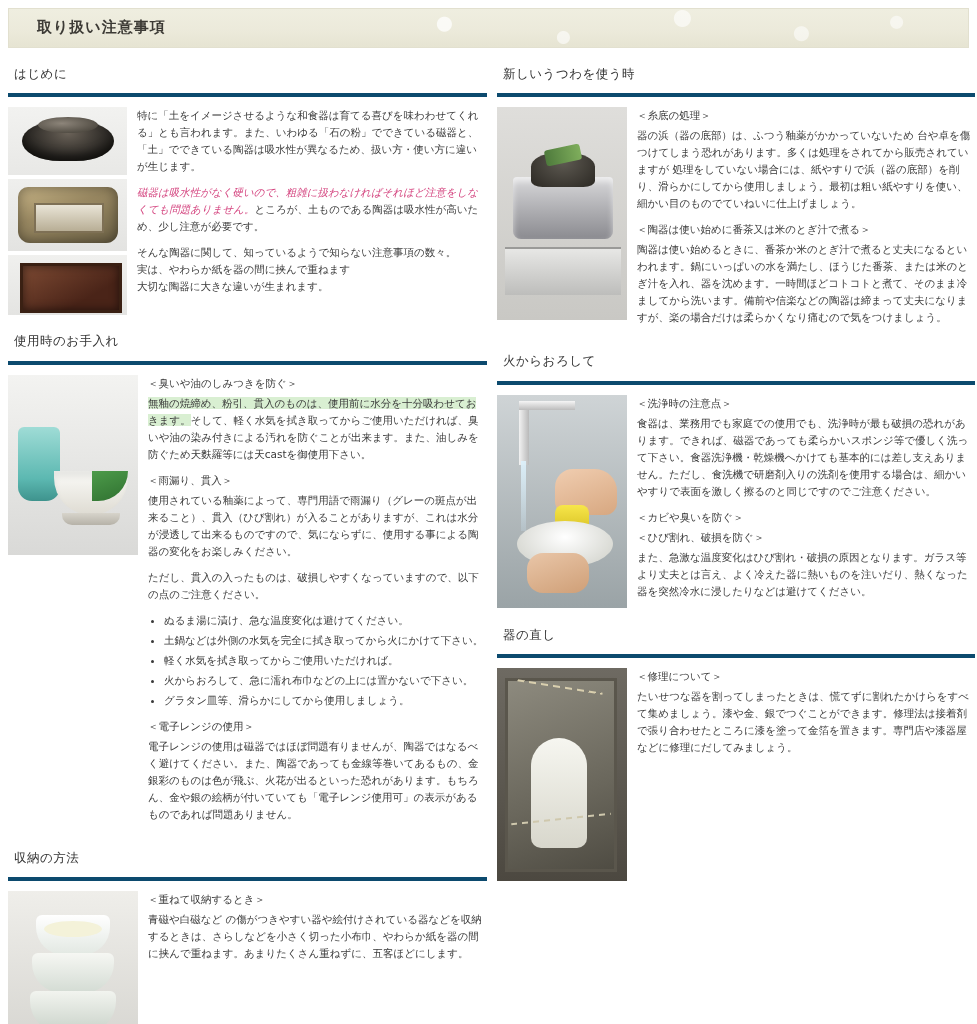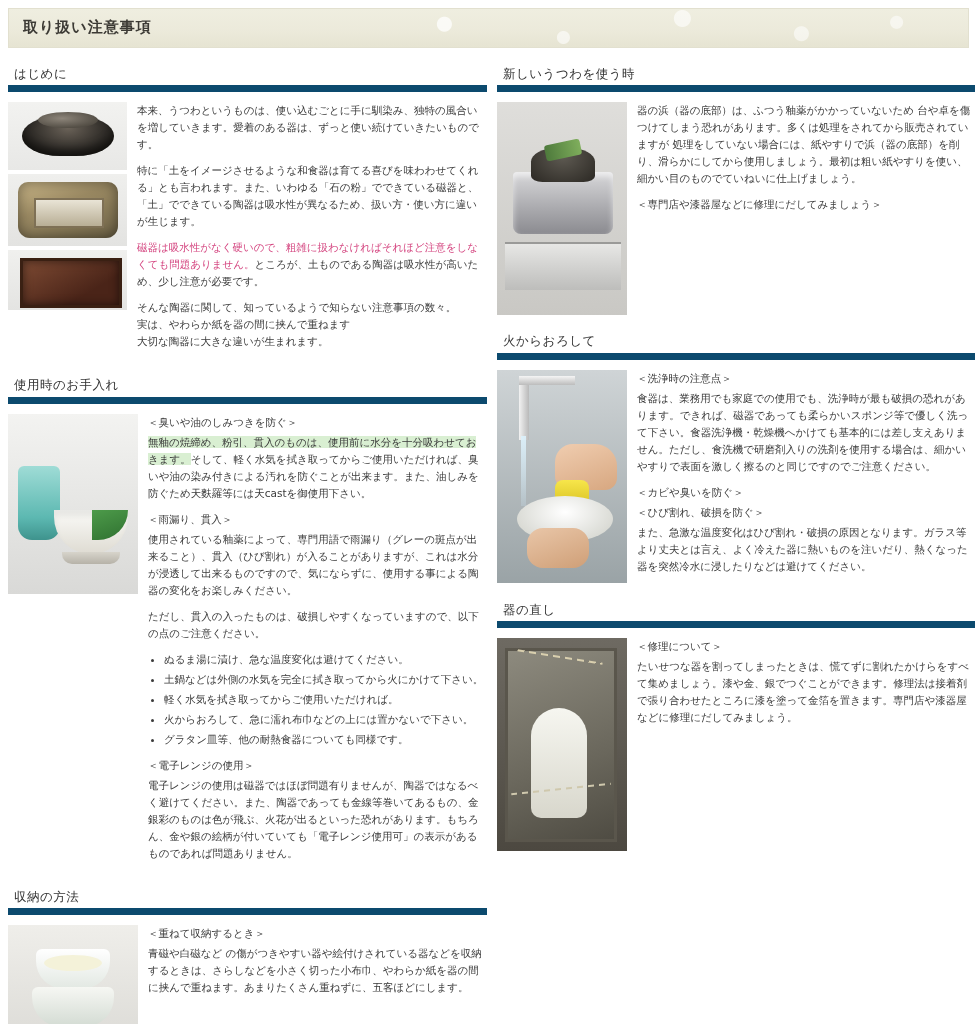--- a/index.html
+++ b/index.html
@@ -35,51 +35,51 @@
       radial-gradient(circle at 32% 75%, rgba(255,255,255,.6) 0 6px, transparent 7px),
       radial-gradient(circle at 52% 25%, rgba(255,255,255,.6) 0 8px, transparent 9px),
       radial-gradient(circle at 72% 65%, rgba(255,255,255,.55) 0 7px, transparent 8px),
       radial-gradient(circle at 88% 35%, rgba(255,255,255,.55) 0 6px, transparent 7px);
     pointer-events: none;
   }
   .banner-title {
     font-size: 15px;
     font-weight: bold;
     color: #3c3a35;
-    padding-left: 14px;
+    padding-left: 28px;
     letter-spacing: 1px;
     position: relative;
     z-index: 2;
   }
 
   
   .cols {
     display: grid;
     grid-template-columns: 489px 488px;
     padding: 0 8px;
   }
   .col { padding-right: 10px; }
 
   .section { margin-top: 16px; }
   .section-title {
     font-size: 12.5px;
     color: #333;
-    padding: 0 0 2px 6px;
-    border-bottom: 7px solid #0c4a6e;
+    padding: 0 0 10px 6px;
+    border-bottom: 4px solid #0c4a6e;
     margin-bottom: 10px;
     letter-spacing: .5px;
   }
 
   .sec-body { display: flex; gap: 10px; align-items: flex-start; }
   .figure { flex: 0 0 auto; }
   .text { flex: 1 1 auto; font-size: 10.5px; line-height: 1.62; }
 
   .para { margin: 0 0 9px 0; }
   .head { margin: 0 0 3px 0; }
-  .hl-pink { color: #d4447f; }
+  .hl-pink { color: #d4447f; font-style: italic; }
   .hl-green { background: #d9efd2; }
 
   ul.bullets { margin: 4px 0 9px 0; padding-left: 16px; }
   ul.bullets li { margin: 3px 0 3px 0; list-style: disc; }
 
   
   .photo { position: relative; overflow: hidden; background: #cfcfcf; }
 
   
   .ph-intro-1 { width: 119px; height: 68px; background: linear-gradient(#f2f2f0,#e8e8e6); }
@@ -241,21 +241,20 @@
 
       <div class="section">
         <div class="section-title">はじめに</div>
         <div class="sec-body">
           <div class="figure">
             <div class="photo ph-intro-1"></div>
             <div class="photo ph-intro-2"></div>
             <div class="photo ph-intro-3"></div>
           </div>
           <div class="text">
-            <p class="para">本来、うつわというものは、使い込むごとに手に馴染み、独特の風合いを増していきます。愛着のある器は、ずっと使い続けていきたいものです。</p>
             <p class="para">特に「土をイメージさせるような和食器は育てる喜びを味わわせてくれる」とも言われます。また、いわゆる「石の粉」でできている磁器と、「土」でできている陶器は吸水性が異なるため、扱い方・使い方に違いが生じます。</p>
             <p class="para">
               <span class="hl-pink">磁器は吸水性がなく硬いので、粗雑に扱わなければそれほど注意をしなくても問題ありません。</span><span>ところが、土ものである陶器は吸水性が高いため、少し注意が必要です。</span>
             </p>
             <p class="para">
               <span>そんな陶器に関して、知っているようで知らない注意事項の数々。</span><br>
               <span>実は、やわらか紙を器の間に挟んで重ねます</span><br>
               <span>大切な陶器に大きな違いが生まれます。</span>
             </p>
           </div>
@@ -278,21 +277,21 @@
               <span class="hl-green">無釉の焼締め、粉引、貫入のものは、使用前に水分を十分吸わせておきます。</span><span>そして、軽く水気を拭き取ってからご使用いただければ、臭いや油の染み付きによる汚れを防ぐことが出来ます。また、油しみを防ぐため天麩羅等には天castを御使用下さい。</span>
             </p>
             <p class="head">＜雨漏り、貫入＞</p>
             <p class="para">使用されている釉薬によって、専門用語で雨漏り（グレーの斑点が出来ること）、貫入（ひび割れ）が入ることがありますが、これは水分が浸透して出来るものですので、気にならずに、使用する事による陶器の変化をお楽しみください。</p>
             <p class="para">ただし、貫入の入ったものは、破損しやすくなっていますので、以下の点のご注意ください。</p>
             <ul class="bullets">
               <li>ぬるま湯に漬け、急な温度変化は避けてください。</li>
               <li>土鍋などは外側の水気を完全に拭き取ってから火にかけて下さい。</li>
               <li>軽く水気を拭き取ってからご使用いただければ。</li>
               <li>火からおろして、急に濡れ布巾などの上には置かないで下さい。</li>
-              <li>グラタン皿等、他の耐熱食器についても同様です。</li>
+              <li>グラタン皿等、滑らかにしてから使用しましょう。</li>
             </ul>
             <p class="head">＜電子レンジの使用＞</p>
             <p class="para">電子レンジの使用は磁器ではほぼ問題有りませんが、陶器ではなるべく避けてください。また、陶器であっても金線等巻いてあるもの、金銀彩のものは色が飛ぶ、火花が出るといった恐れがあります。もちろん、金や銀の絵柄が付いていても「電子レンジ使用可」の表示があるものであれば問題ありません。</p>
           </div>
         </div>
       </div>
 
       <div class="section">
         <div class="section-title">収納の方法</div>
         <div class="sec-body">
@@ -318,22 +317,24 @@
       <div class="section">
         <div class="section-title">新しいうつわを使う時</div>
         <div class="sec-body">
           <div class="figure">
             <div class="photo ph-pot">
               <div class="pot-bowl"></div>
               <div class="pot-veg"></div>
             </div>
           </div>
           <div class="text">
+            <p class="head">＜糸底の処理＞</p>
             <p class="para">器の浜（器の底部）は、ふつう釉薬がかかっていないため 台や卓を傷つけてしまう恐れがあります。多くは処理をされてから販売されていますが 処理をしていない場合には、紙やすりで浜（器の底部）を削り、滑らかにしてから使用しましょう。最初は粗い紙やすりを使い、細かい目のものでていねいに仕上げましょう。</p>
-            <p class="head">＜専門店や漆器屋などに修理にだしてみましょう＞</p>
+            <p class="head">＜陶器は使い始めに番茶又は米のとぎ汁で煮る＞</p>
+            <p class="para">陶器は使い始めるときに、番茶か米のとぎ汁で煮ると丈夫になるといわれます。鍋にいっぱいの水を満たし、ほうじた番茶、または米のとぎ汁を入れ、器を沈めます。一時間ほどコトコトと煮て、そのまま冷ましてから洗います。備前や信楽などの陶器は締まって丈夫になりますが、楽の場合だけは柔らかくなり痛むので気をつけましょう。</p>
           </div>
         </div>
       </div>
 
       <div class="section">
         <div class="section-title">火からおろして</div>
         <div class="sec-body">
           <div class="figure">
             <div class="photo ph-wash">
               <div class="wash-faucet"></div>

